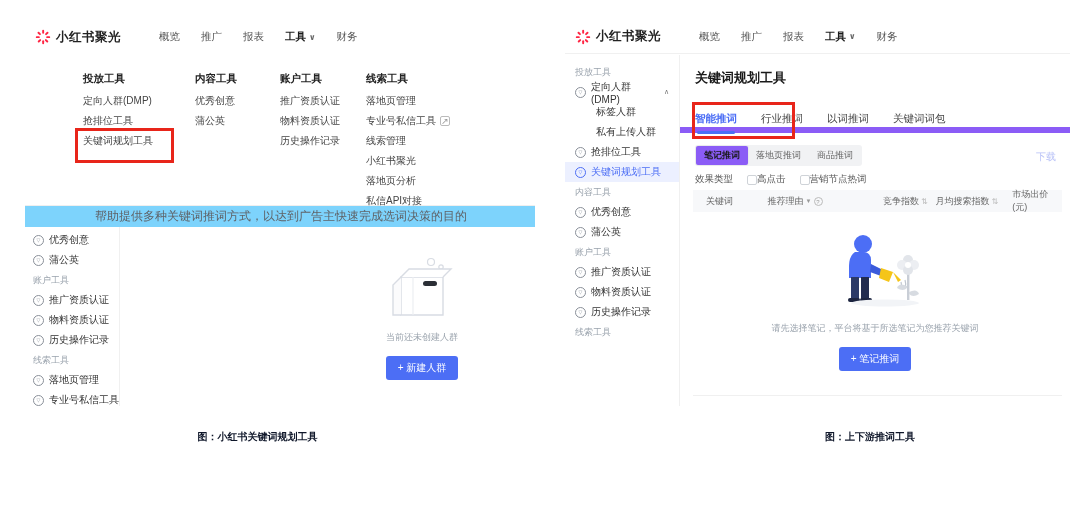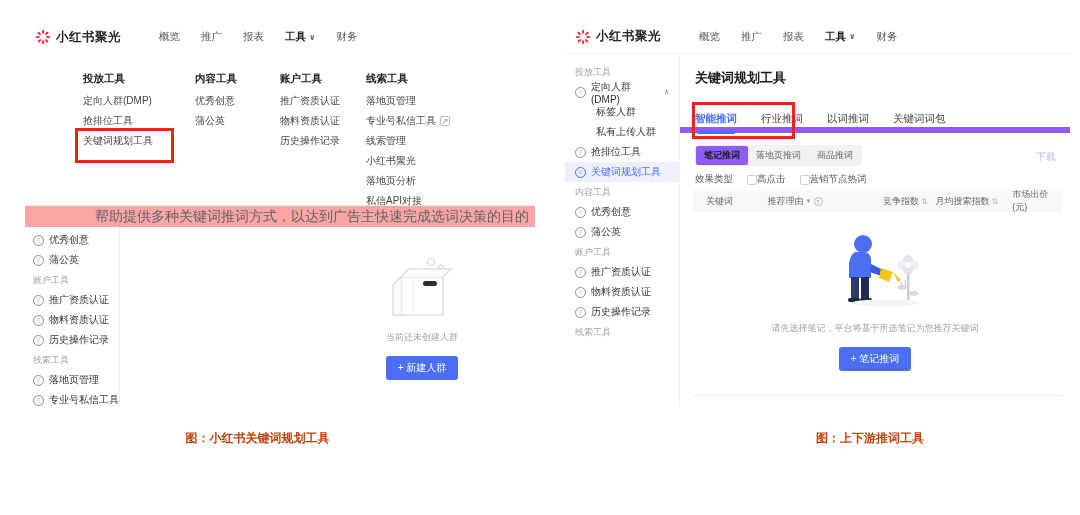--- a/index.html
+++ b/index.html
@@ -30,22 +30,22 @@
 .dd-item { font-size:10px; color:#444; line-height:20px; cursor:pointer; display:flex; align-items:center; gap:4px; }
 .ext { font-size:9px; color:#999; border:1px solid #bbb; border-radius:2px; width:10px; height:10px;
   line-height:9px; text-align:center; display:inline-block; }
 
 
 .hl { position:absolute; border:3px solid #e8251a; background:transparent; z-index:5; }
 .hl-l { left:50px; top:108px; width:99px; height:35px; }
 .hl-r { left:127px; top:82px; width:103px; height:37px; }
 
 
-.banner { position:absolute; left:0; right:0; top:186px; height:21px; background:#fca5a5;
-  font-size:14px; color:#5f6368; line-height:21px; padding-left:70px; }
+.banner { position:absolute; left:0; right:0; top:186px; height:21px; background:#7dd3fc;
+  font-size:12px; color:#5f6368; line-height:21px; padding-left:70px; }
 .low { position:absolute; left:0; top:207px; bottom:0; right:0; }
 .sb-l { position:absolute; left:0; top:0; bottom:0; width:95px; border-right:1px solid #f0f0f0; padding:3px 0 0 4px; }
 .row { height:20px; display:flex; align-items:center; gap:5px; padding-left:4px; font-size:10px; color:#333; cursor:pointer; }
 .row-sec { height:20px; display:flex; align-items:center; padding-left:4px; font-size:9px; color:#9aa3ad; }
 .ticon { width:11px; height:11px; border:1px solid #8a9099; border-radius:50%; font-size:5px;
   line-height:9px; text-align:center; color:#8a9099; flex:0 0 auto; }
 
 
 .empty-l { position:absolute; left:300px; right:16px; top:30px; text-align:center; }
 .hint { font-size:9px; color:#9aa3ad; margin-top:8px; }
@@ -83,21 +83,21 @@
 .th { display:flex; align-items:center; gap:2px; }
 .th1 { margin-left:13px; width:63px; } .th2 { width:118px; } .th3 { width:46px; justify-content:center; }
 .th4 { width:72px; justify-content:flex-end; } .th5 { margin-left:14px; }
 .funnel { font-size:6px; color:#999; } .sort { font-size:8px; color:#bbb; }
 .qmark { width:9px; height:9px; border:1px solid #bbb; border-radius:50%; font-size:6px;
   line-height:8px; text-align:center; color:#999; display:inline-block; }
 .empty-r { position:absolute; left:0; right:0; top:175px; text-align:center; }
 .card-bot { position:absolute; left:13px; right:8px; bottom:10px; border-bottom:1px solid #f0f0f0; }
 
 
-.cap { position:absolute; top:430px; font-size:12px; font-weight:bold; color:#c2410c; text-align:center; }
+.cap { position:absolute; top:430px; font-size:10px; font-weight:bold; color:#0f172a; text-align:center; }
 .cap-l { left:0; width:515px; }
 .cap-r { left:640px; width:460px; }
 </style>
 </head>
 <body>
 
 <div class="page">
 
   <div class="shot shot-l">
     <div class="hdr">

